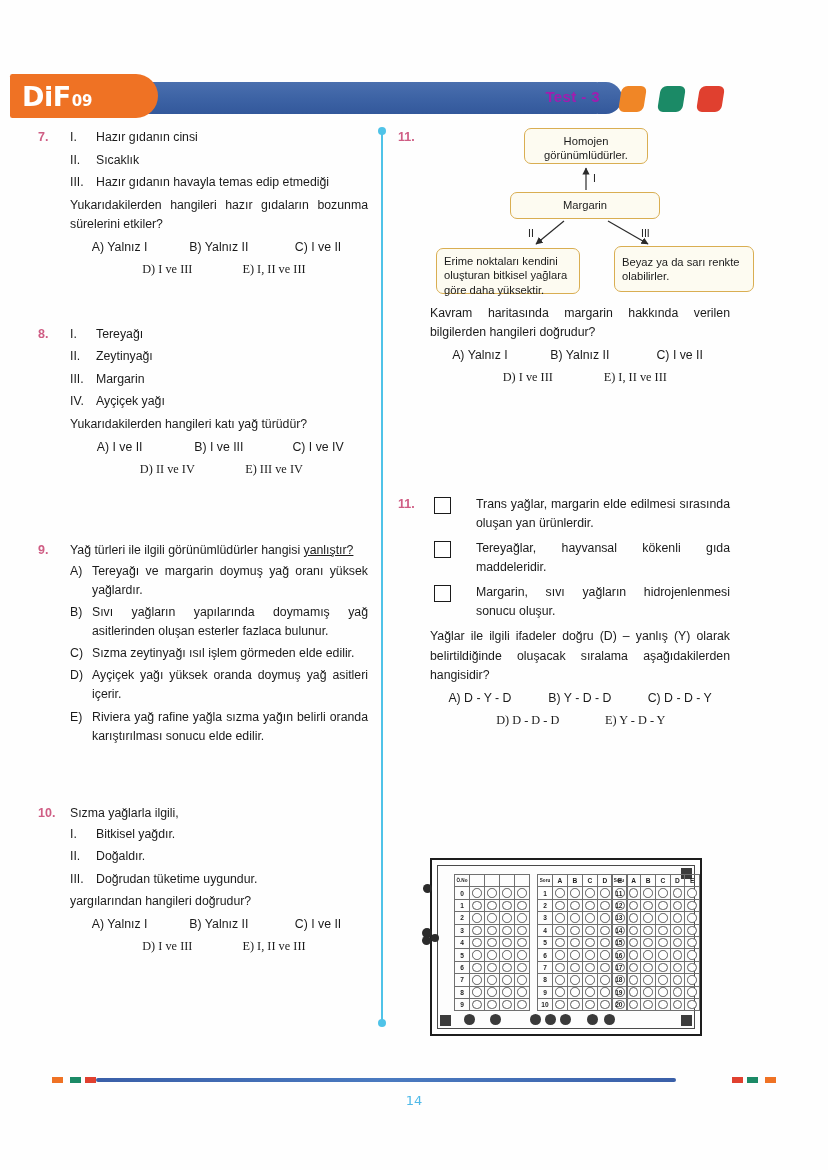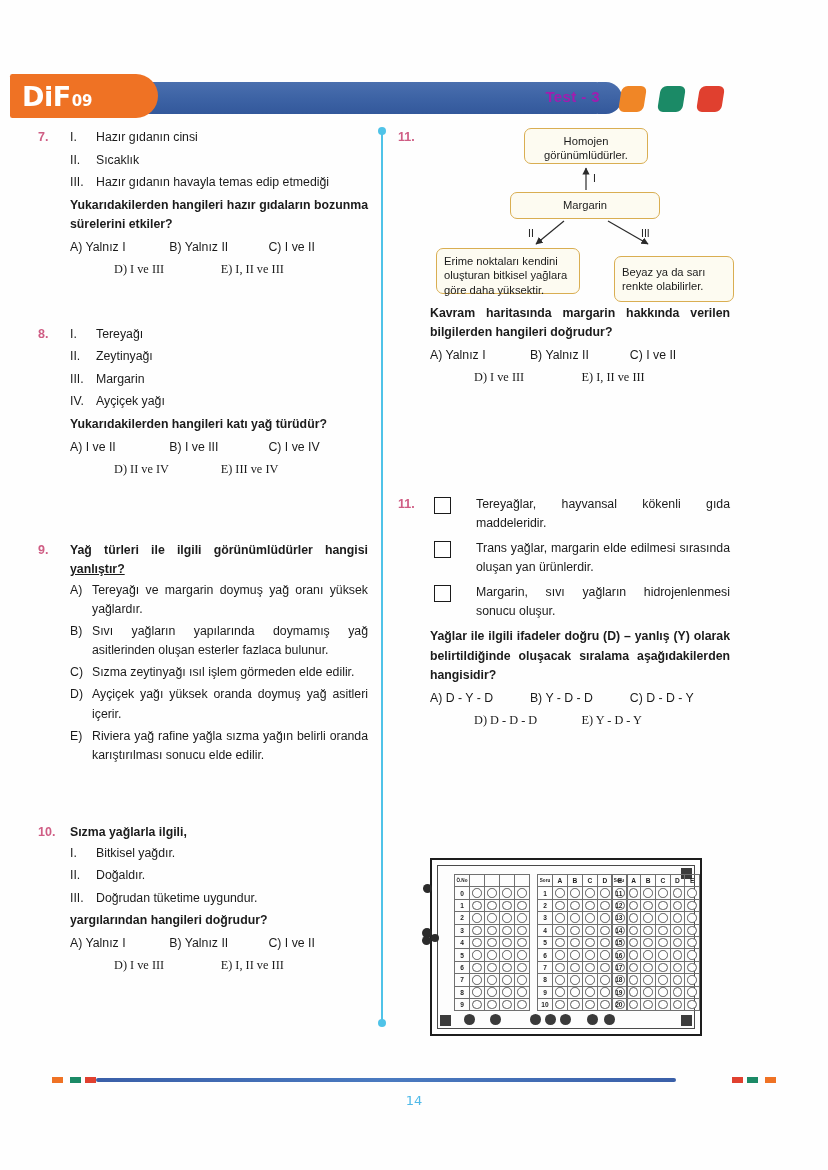--- a/index.html
+++ b/index.html
@@ -143,40 +143,40 @@
     position: absolute;
     left: 0;
     top: 0;
     width: 26px;
     text-align: left;
     font-weight: bold;
     font-size: 12.5px;
     color: #cf5d84;
   }
   .stem {
-    font-weight: bold;
+    font-weight: normal;
     text-align: justify;
     margin: 3px 0 2px 0;
   }
   .stem .underline { text-decoration: underline; }
 
   .roman-list { margin: 0; padding: 0; list-style: none; }
   .roman-list li {
     position: relative;
     padding-left: 26px;
     margin-bottom: 3.5px;
   }
   .roman-list li .rm {
     position: absolute;
     left: 0;
     top: 0;
   }
 
   
-  .opts { margin-top: 4px; }
+  .opts { margin-top: 4px; text-align: center; }
   .opt-row {
     display: flex;
     margin-bottom: 3px;
   }
   .opt-row.r1 .o { width: 33.3%; }
   .opt-row.r2 { padding-left: 44px; font-family: Liberation Serif, serif; }
   .opt-row.r2 .o { width: 42%; }
   .o { white-space: nowrap; }
 
   
@@ -217,21 +217,21 @@
   }
   .mbox.mid {
     left: 74px; top: 64px; width: 150px; height: 27px;
     text-align: center;
     display: flex; align-items: center; justify-content: center;
   }
   .mbox.bl {
     left: 0px; top: 120px; width: 144px; height: 46px;
   }
   .mbox.br {
-    left: 178px; top: 128px; width: 120px; height: 46px;
+    left: 178px; top: 118px; width: 140px; height: 46px;
     display: flex; align-items: center;
   }
   .map svg { position: absolute; left: 0; top: 0; }
   .mlabel {
     position: absolute;
     font-size: 10.5px;
     color: #1b1b1b;
   }
   .mlabel.l1 { left: 157px; top: 42px; }
   .mlabel.l2 { left: 92px;  top: 97px; }
@@ -506,25 +506,25 @@
           <span class="o">E) I, II ve III</span>
         </div>
       </div>
     </div>
 
     <div class="q">
       <div class="qnum">11.</div>
       <div class="cb-list">
         <div class="cb-item">
           <span class="cb"></span>
-          <span>Tereyağlar, hayvansal kökenli gıda maddeleridir.</span>
+          <span>Trans yağlar, margarin elde edilmesi sırasında oluşan yan ürünlerdir.</span>
         </div>
         <div class="cb-item">
           <span class="cb"></span>
-          <span>Trans yağlar, margarin elde edilmesi sırasında oluşan yan ürünlerdir.</span>
+          <span>Tereyağlar, hayvansal kökenli gıda maddeleridir.</span>
         </div>
         <div class="cb-item">
           <span class="cb"></span>
           <span>Margarin, sıvı yağların hidrojenlenmesi sonucu oluşur.</span>
         </div>
       </div>
       <div class="stem">Yağlar ile ilgili ifadeler doğru (D) – yanlış (Y) olarak belirtildiğinde oluşacak sıralama aşağıdakilerden hangisidir?</div>
       <div class="opts">
         <div class="opt-row r1">
           <span class="o">A) D - Y - D</span>

